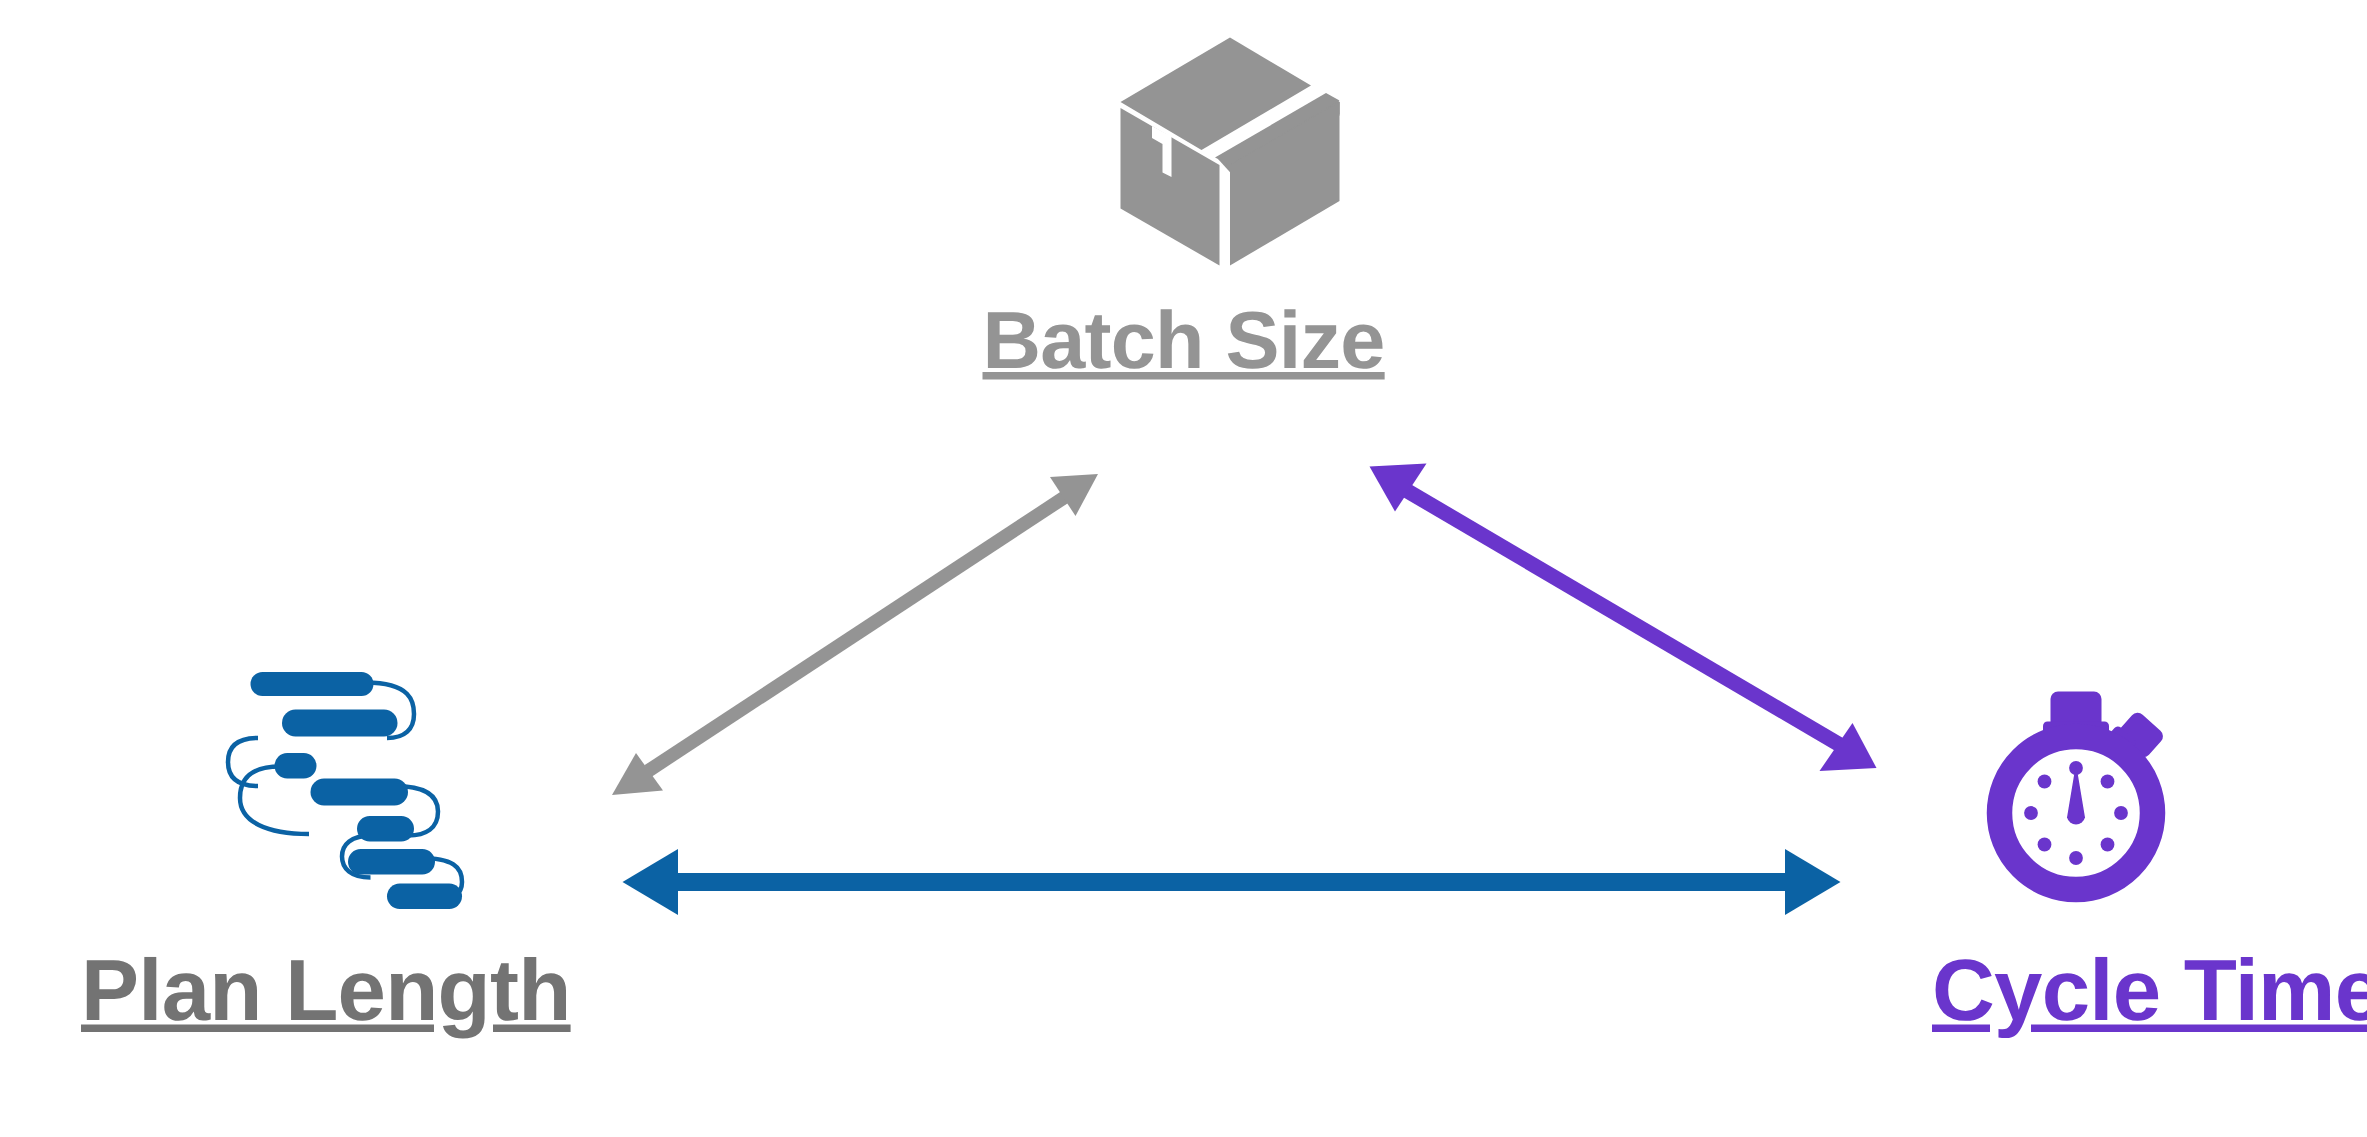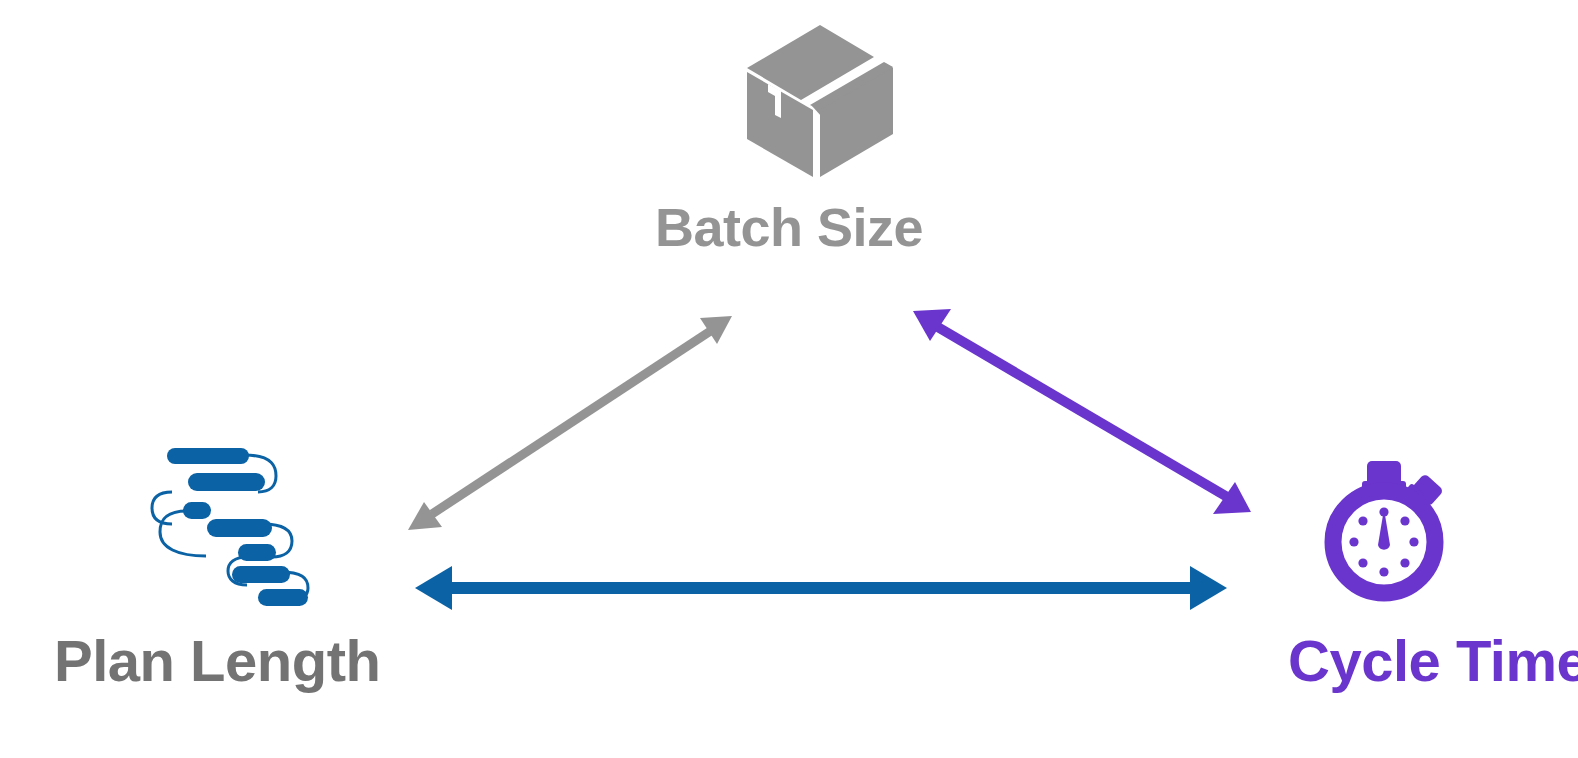--- a/index.html
+++ b/index.html
@@ -26,20 +26,21 @@
     height: 758px;
     display: block;
   }
   .node-label {
     position: absolute;
     font-family: "Liberation Sans", sans-serif;
     font-weight: bold;
     white-space: nowrap;
     letter-spacing: -0.5px;
     line-height: 1;
+    text-decoration: underline;
   }
   #label-batch-size {
     left: 655px;
     top: 200px;
     font-size: 54px;
     color: #949494;
   }
   #label-plan-length {
     left: 54px;
     top: 632px;

